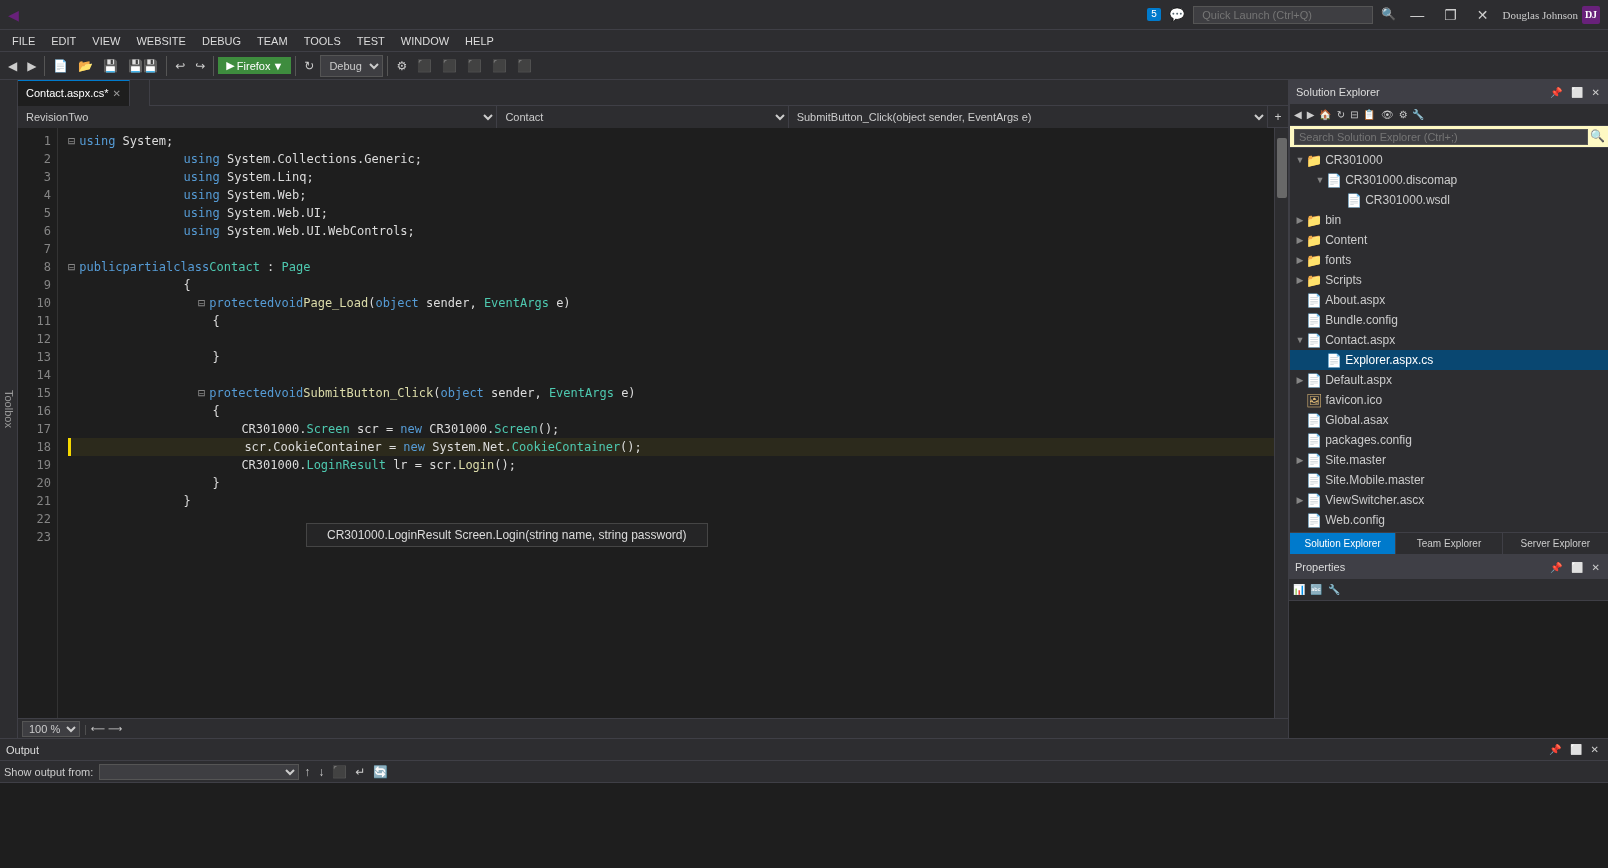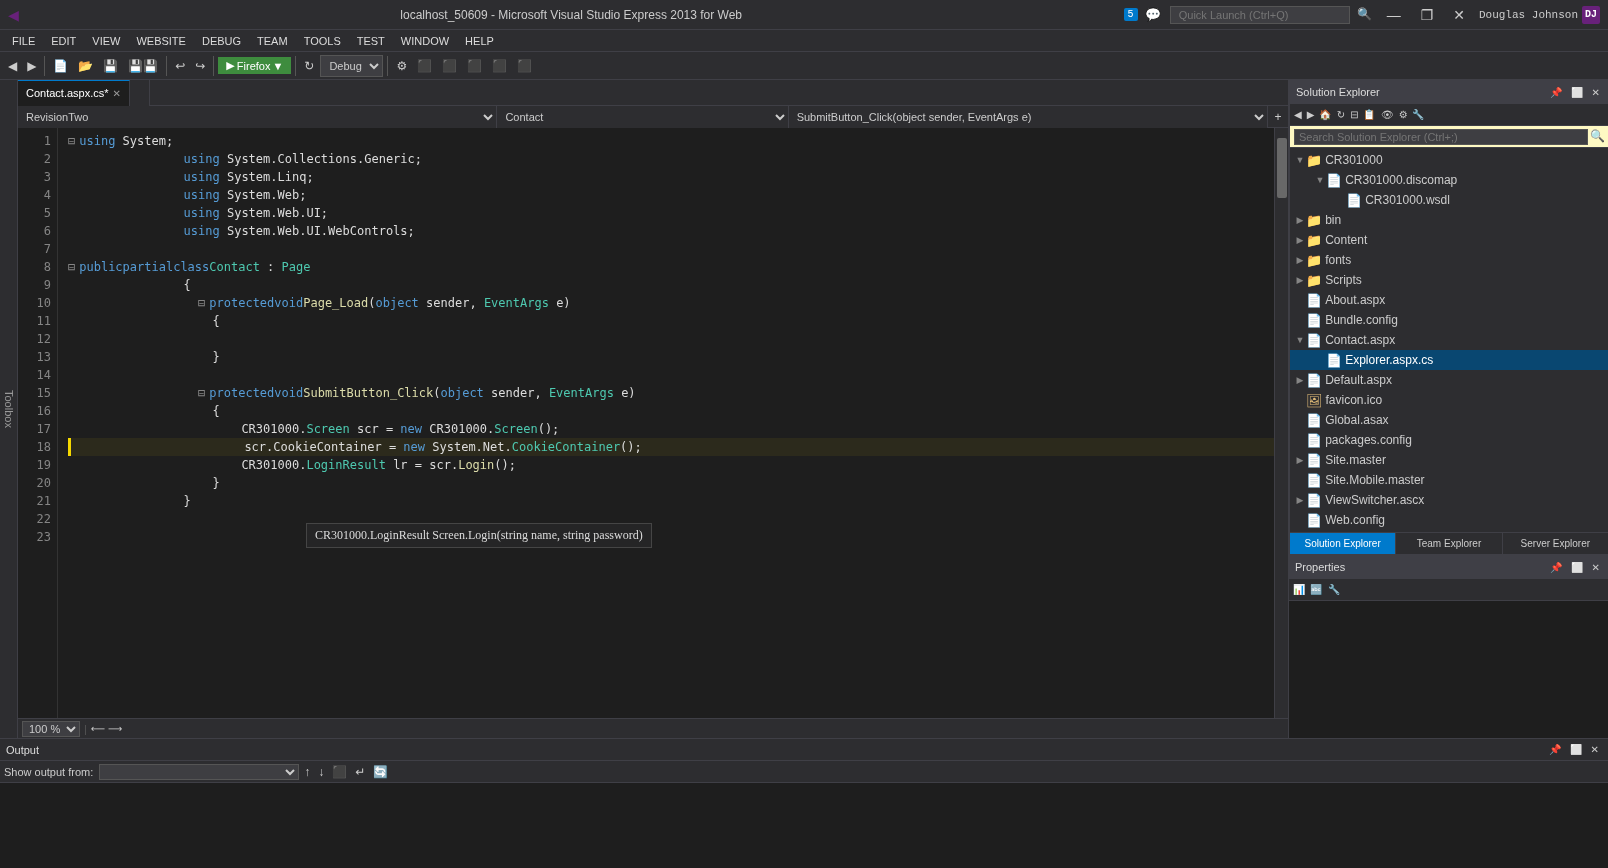--- a/index.html
+++ b/index.html
@@ -10,21 +10,21 @@
       display: flex; align-items: center; justify-content: space-between;
       background: #2d2d30; height: 30px; padding: 0 8px;
       border-bottom: 1px solid #3f3f46;
     }
     #title-bar-left { display: flex; align-items: center; gap: 6px; }
     #title-bar-left .vs-logo { color: #68217a; font-size: 18px; font-weight: bold; }
     #title-bar-center { flex: 1; text-align: center; color: #ccc; font-size: 12px; font-family: 'Segoe UI', sans-serif; }
     #title-bar-right { display: flex; align-items: center; gap: 8px; }
     .title-btn { background: none; border: none; color: #ccc; cursor: pointer; font-size: 14px; padding: 2px 6px; }
     .quick-launch { background: #3e3e42; border: 1px solid #555; color: #ccc; padding: 2px 8px; font-size: 11px; width: 180px; font-family: 'Segoe UI', sans-serif; }
-    .user-info { display: flex; align-items: center; gap: 4px; color: #ccc; font-size: 11px; font-family: Liberation Mono, monospace; }
+    .user-info { display: flex; align-items: center; gap: 4px; color: #ccc; font-size: 11px; font-family: Liberation Serif, serif; }
     .user-avatar { background: #68217a; color: white; font-size: 10px; font-weight: bold; width: 18px; height: 18px; display: flex; align-items: center; justify-content: center; border-radius: 2px; }
     .notif-badge { background: #007acc; color: white; font-size: 10px; padding: 1px 4px; border-radius: 2px; }
 
     
     #menu-bar {
       display: flex; align-items: center; height: 22px;
       background: #2d2d30; padding: 0 4px;
       border-bottom: 1px solid #3f3f46;
       font-family: 'Segoe UI', sans-serif; font-size: 11px;
     }
@@ -100,21 +100,21 @@
     #editor-scrollbar {
       width: 14px; background: #2d2d30; border-left: 1px solid #3f3f46;
       display: flex; flex-direction: column;
     }
     #scroll-thumb { background: #686868; width: 10px; margin: 0 2px; height: 60px; margin-top: 10px; border-radius: 2px; }
 
     
     #autocomplete-tooltip {
       position: absolute; left: 288px; top: 395px;
       background: #252526; border: 1px solid #454545; color: #dcdcdc;
-      font-size: 12px; padding: 4px 8px; font-family: Liberation Serif, serif;
+      font-size: 12px; padding: 4px 20px; font-family: Liberation Sans, sans-serif;
       z-index: 100; white-space: nowrap;
     }
 
     
     #zoom-bar {
       display: flex; align-items: center; height: 20px;
       background: #2d2d30; border-top: 1px solid #3f3f46;
       padding: 0 4px; font-size: 11px; color: #ccc; font-family: 'Segoe UI', sans-serif;
     }
     .zoom-select { background: #3e3e42; border: 1px solid #555; color: #ccc; font-size: 11px; padding: 0 2px; height: 16px; }
@@ -195,21 +195,20 @@
     .out-btn { background: none; border: none; color: #ccc; font-size: 12px; cursor: pointer; padding: 2px 3px; }
     #output-content { flex: 1; padding: 4px; color: #ccc; font-size: 11px; font-family: 'Consolas', monospace; }
   </style>
 </head>
 <body>
 
 <div id="title-bar">
   <div id="title-bar-left">
     <span class="vs-logo">◀</span>
   </div>
-  <div id="title-bar-center">localhost_50609 - Microsoft Visual Studio Express 2013 for Web</div>
   <div id="title-bar-right">
     <span class="notif-badge">5</span>
     <span style="color:#ccc;font-size:13px;">💬</span>
     <input class="quick-launch" type="text" placeholder="Quick Launch (Ctrl+Q)" style="">
     <span style="color:#ccc;font-size:12px;">🔍</span>
     <button class="title-btn">—</button>
     <button class="title-btn">❐</button>
     <button class="title-btn">✕</button>
     <div class="user-info">
       <span>Douglas Johnson</span>

